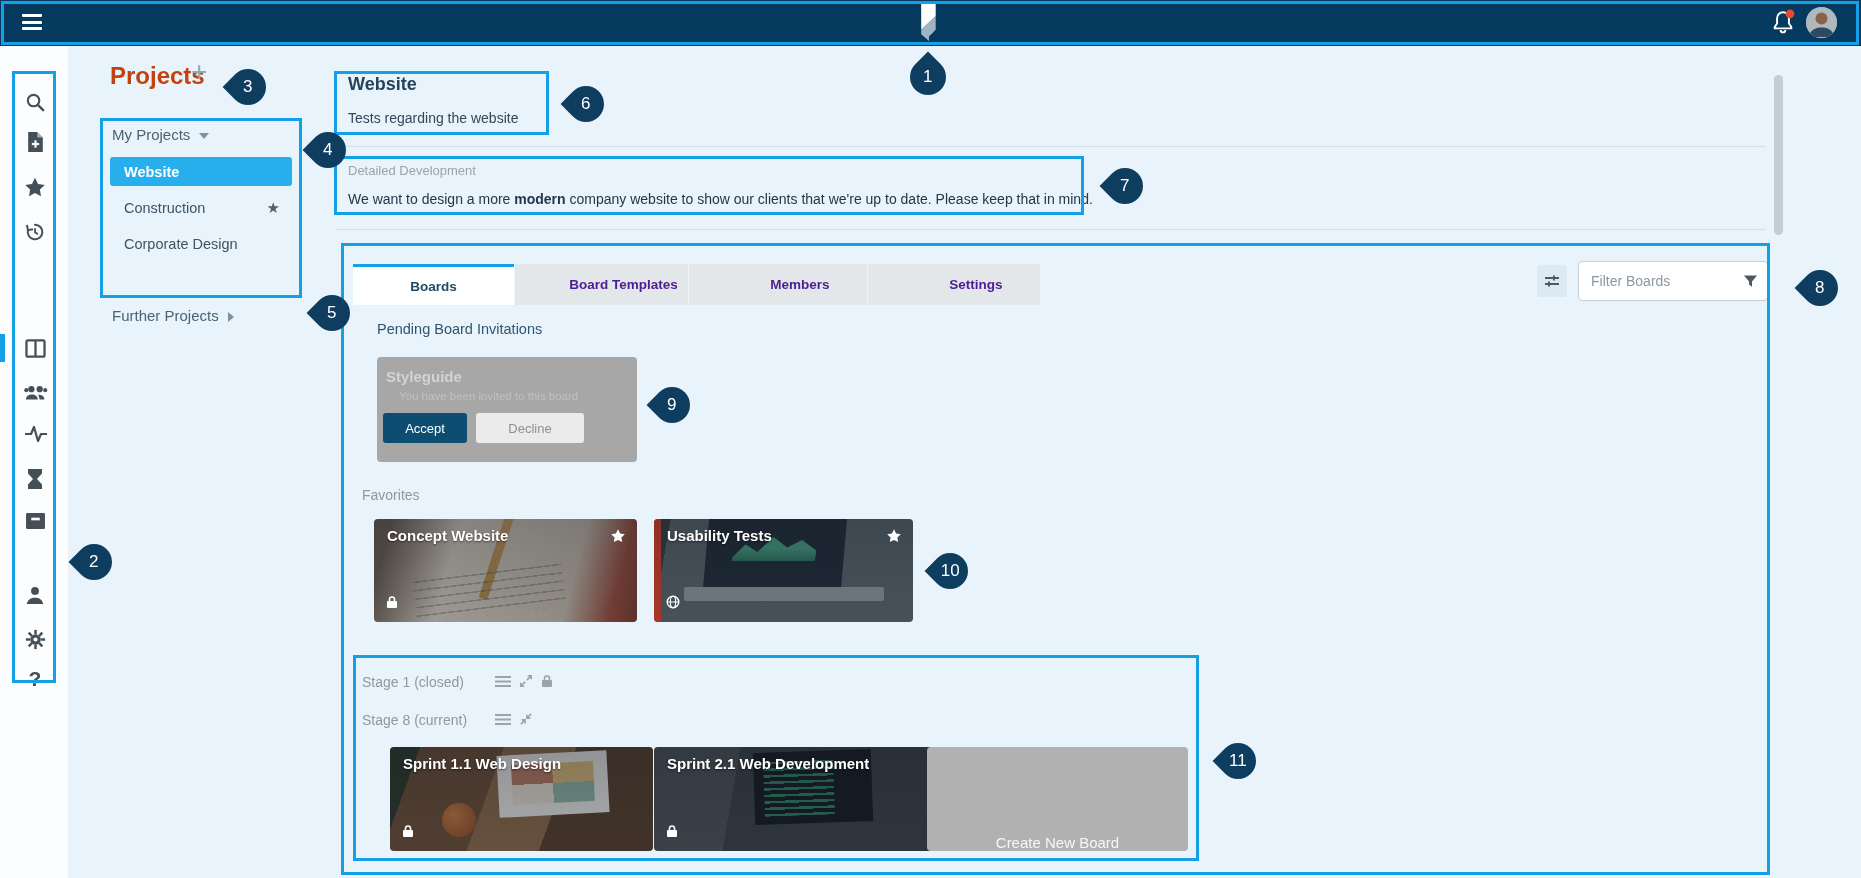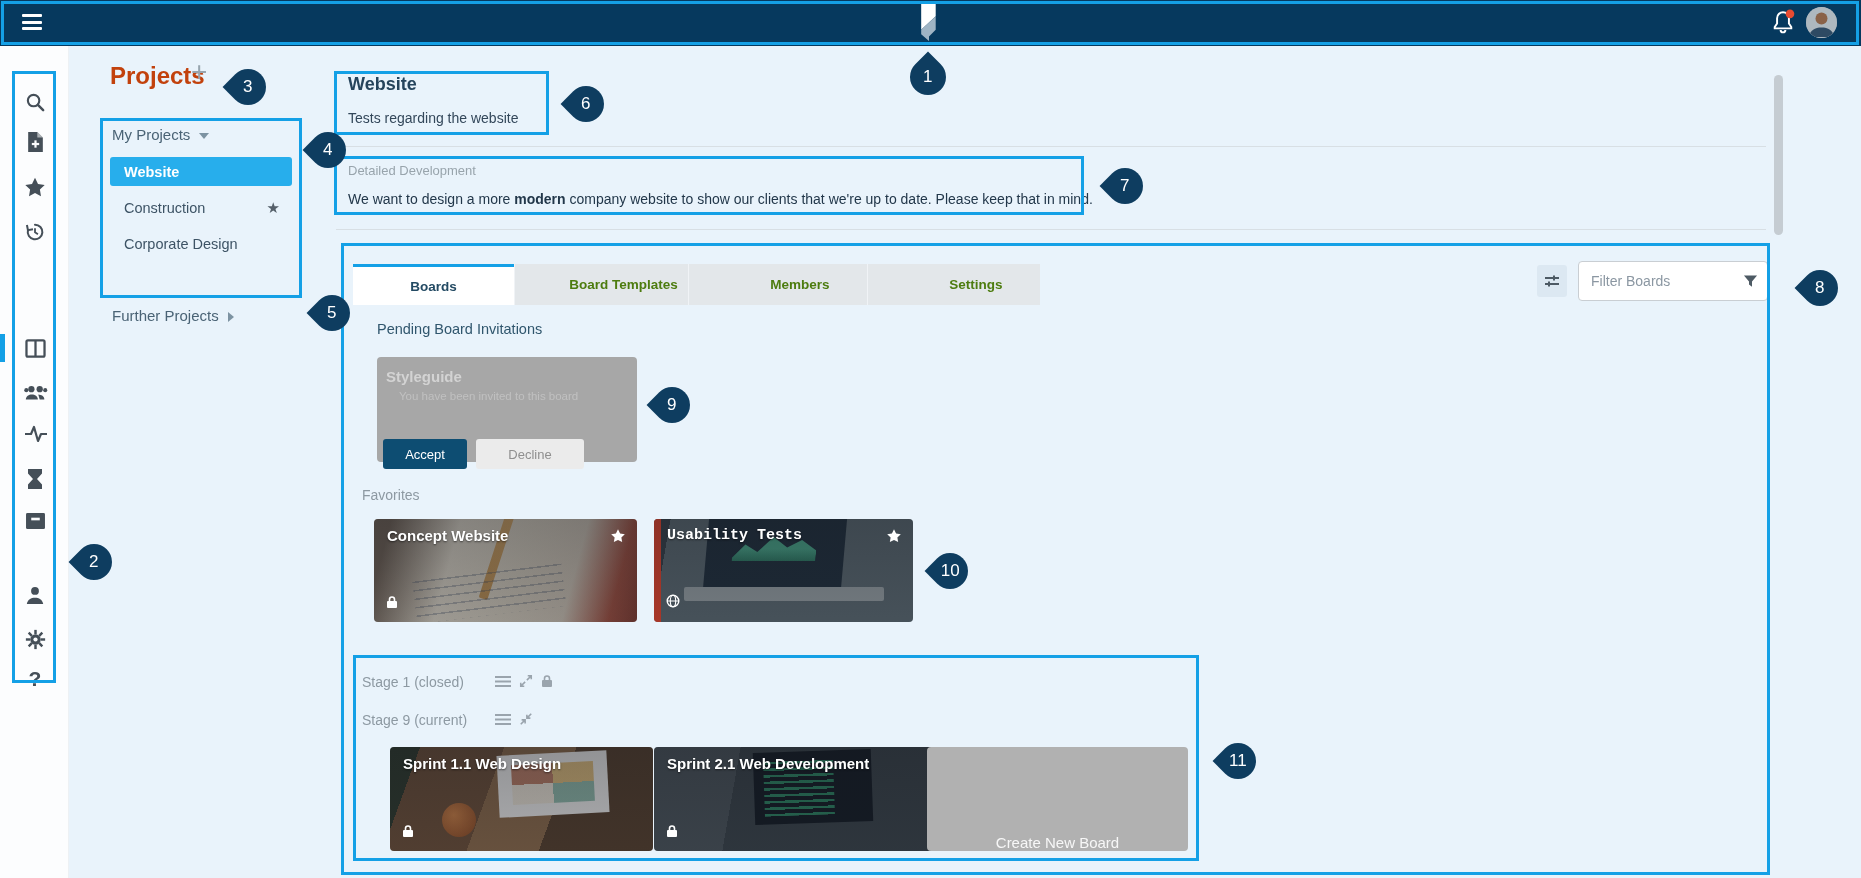--- a/index.html
+++ b/index.html
@@ -34,50 +34,50 @@
   
   .mtitle{position:absolute;left:348px;top:74px;font-size:18px;font-weight:700;color:#25445c;}
   .msub{position:absolute;left:348px;top:110px;font-size:14px;color:#33475a;}
   .hr{position:absolute;left:336px;width:1430px;height:1px;background:#d8dfe4;}
   .desc-label{position:absolute;left:348px;top:163px;font-size:13px;color:#98a4ac;}
   .desc-text{position:absolute;left:348px;top:191px;font-size:14px;color:#22374a;}
 
   
   .tab{position:absolute;top:264px;height:41px;display:flex;align-items:center;justify-content:center;font-size:13.5px;font-weight:700;cursor:pointer;box-sizing:border-box;}
   .tab.active{background:#fff;border-top:3px solid #14a0e6;color:#234a63;}
-  .tab.idle{background:#e3e7ea;color:#4d7c0f;border-left:1px solid #f0f3f6;padding-left:44px;}
+  .tab.idle{background:#e3e7ea;color:#4c1d95;border-left:1px solid #f0f3f6;padding-left:44px;}
 
   .sliders-btn{position:absolute;left:1537px;top:265px;width:30px;height:32px;background:#dce8f2;border-radius:3px;display:flex;align-items:center;justify-content:center;color:#4d5a64;cursor:pointer;}
   .filter-wrap{position:absolute;left:1578px;top:261px;width:190px;height:40px;}
   .filter-wrap input{width:100%;height:100%;box-sizing:border-box;border:1px solid #c9ced3;border-radius:4px;background:#fff;padding:0 34px 0 12px;font-size:14px;color:#36454f;font-family:"Liberation Sans",sans-serif;outline:none;}
   .filter-wrap input::placeholder{color:#8b97a2;}
   .funnel{position:absolute;right:10px;top:13px;color:#4d5a64;}
 
   
   .sec-title{position:absolute;font-size:14.5px;color:#30566d;}
   .sec-label{position:absolute;font-size:14px;color:#8d99a2;}
 
   .gcard{position:absolute;left:377px;top:357px;width:260px;height:105px;background:#a7a7a7;border-radius:4px;padding:11px 0 0 9px;box-sizing:border-box;}
   .gcard .gt{font-size:15px;font-weight:700;color:#d3d3d3;}
   .gcard .gm{font-size:11.5px;color:#c0c0c0;margin:5px 0 0 13px;}
-  .gbtns{position:absolute;left:6px;top:82px;display:flex;gap:9px;border-radius:7px;}
+  .gbtns{position:absolute;left:6px;top:56px;display:flex;gap:9px;border-radius:7px;}
   .btn-accept{width:84px;height:30px;background:#0d4d72;color:#fff;border:none;border-radius:3px;font-size:13px;font-family:"Liberation Sans",sans-serif;cursor:pointer;}
   .btn-decline{width:108px;height:30px;background:#ebebeb;color:#8f8f8f;border:none;border-radius:3px;font-size:13px;font-family:"Liberation Sans",sans-serif;cursor:pointer;}
 
   
   .bcard{position:absolute;height:103px;border-radius:4px;overflow:hidden;cursor:pointer;}
   .bcard .ov{position:absolute;inset:0;background:linear-gradient(rgba(20,22,28,.42),rgba(20,22,28,.30));}
   .bcard .btitle{position:absolute;left:13px;top:8px;color:#fff;font-weight:700;font-size:15px;text-shadow:0 1px 2px rgba(0,0,0,.55);}
   .bcard .star{position:absolute;right:11px;top:9px;color:#fff;}
   .bcard .corner{position:absolute;left:12px;bottom:9px;color:#fff;}
 
   .ph-concept{background:linear-gradient(105deg,#6f6257 6%,#d9d3c6 30%,#cfc8ba 55%,#c8bfb2 74%,#9c4f41 90%,#7e3c33 100%);}
   .ph-concept .pencil{position:absolute;left:118px;top:-6px;width:9px;height:88px;background:linear-gradient(#caa065,#b98e54);transform:rotate(18deg);border-radius:2px;}
   .ph-concept .scrib{position:absolute;left:40px;top:48px;width:150px;height:48px;background:repeating-linear-gradient(0deg,transparent 0 7px,rgba(55,70,95,.30) 7px 8.5px);transform:rotate(-7deg);}
-  .ph-usability{background:linear-gradient(100deg,#37424c 0 6%,#5c6b74 6% 100%);font-family:Liberation Mono, monospace;}
+  .ph-usability{background:linear-gradient(100deg,#37424c 0 6%,#5c6b74 6% 100%);}
   .ph-usability .rstripe{position:absolute;left:0;top:0;bottom:0;width:7px;background:#e8452e;}
   .ph-usability .uscreen{position:absolute;left:52px;top:0;width:138px;height:70px;background:#20303f;transform:skewX(-5deg);}
   .ph-usability .uchart{position:absolute;left:26px;top:12px;width:84px;height:30px;background:linear-gradient(180deg,#4aa98c 0 60%,#2f7f68 100%);clip-path:polygon(0 90%,15% 45%,30% 70%,48% 20%,65% 55%,82% 30%,100% 65%,100% 100%,0 100%);}
   .ph-usability .ubase{position:absolute;left:30px;top:68px;width:200px;height:14px;background:#9aa4a9;border-radius:2px;}
   .ph-design{background:linear-gradient(110deg,#2e3a2f 0 10%,#6b4f3a 10% 38%,#8a6a4c 38% 62%,#55402f 62% 100%);margin-left:16px;}
   .ph-design .dscreen{position:absolute;left:108px;top:6px;width:110px;height:62px;background:#ececec;transform:rotate(-3deg);}
   .ph-design .dmosaic{position:absolute;left:14px;top:10px;width:82px;height:40px;background:conic-gradient(#d9b36b 0 25%,#7fb0a0 0 50%,#e8e0d2 0 75%,#b06a50 0 100%);opacity:.85;}
   .ph-design .mug{position:absolute;left:52px;top:56px;width:34px;height:34px;border-radius:50%;background:radial-gradient(circle at 35% 35%,#c87e46,#8a4a26);}
   .ph-dev{background:linear-gradient(100deg,#4a545c 0 28%,#39434b 28% 100%);}
   .ph-dev .vscreen{position:absolute;left:100px;top:4px;width:118px;height:72px;background:#141c26;transform:rotate(-2deg);}
@@ -339,21 +339,21 @@
           <g stroke="currentColor" stroke-width="1.8" fill="none">
             <path d="M10 2h4v4M14 2L9 7M6 14H2v-4M2 14l5-5"></path>
           </g>
         </svg></span>
     <span><svg width="12" height="14" viewBox="0 0 12 14">
           <rect x="1" y="6" width="10" height="7" rx="1" fill="currentColor"></rect>
           <path d="M3.5 6V4.5a2.5 2.5 0 0 1 5 0V6" fill="none" stroke="currentColor" stroke-width="1.6"></path>
         </svg></span>
   </div>
 
-  <div class="sec-label" style="left:362px;top:712px">Stage 9 (current)</div>
+  <div class="sec-label" style="left:362px;top:712px">Stage 8 (current)</div>
   <div class="stage-icons" style="left:495px;top:712px">
     <span><svg width="16" height="13" viewBox="0 0 16 13">
           <g stroke="currentColor" stroke-width="2">
             <line x1="0" y1="2" x2="16" y2="2"></line>
             <line x1="0" y1="6.5" x2="16" y2="6.5"></line>
             <line x1="0" y1="11" x2="16" y2="11"></line>
           </g>
         </svg></span>
     <span><svg width="14" height="14" viewBox="0 0 16 16">
           <g stroke="currentColor" stroke-width="1.8" fill="none">

